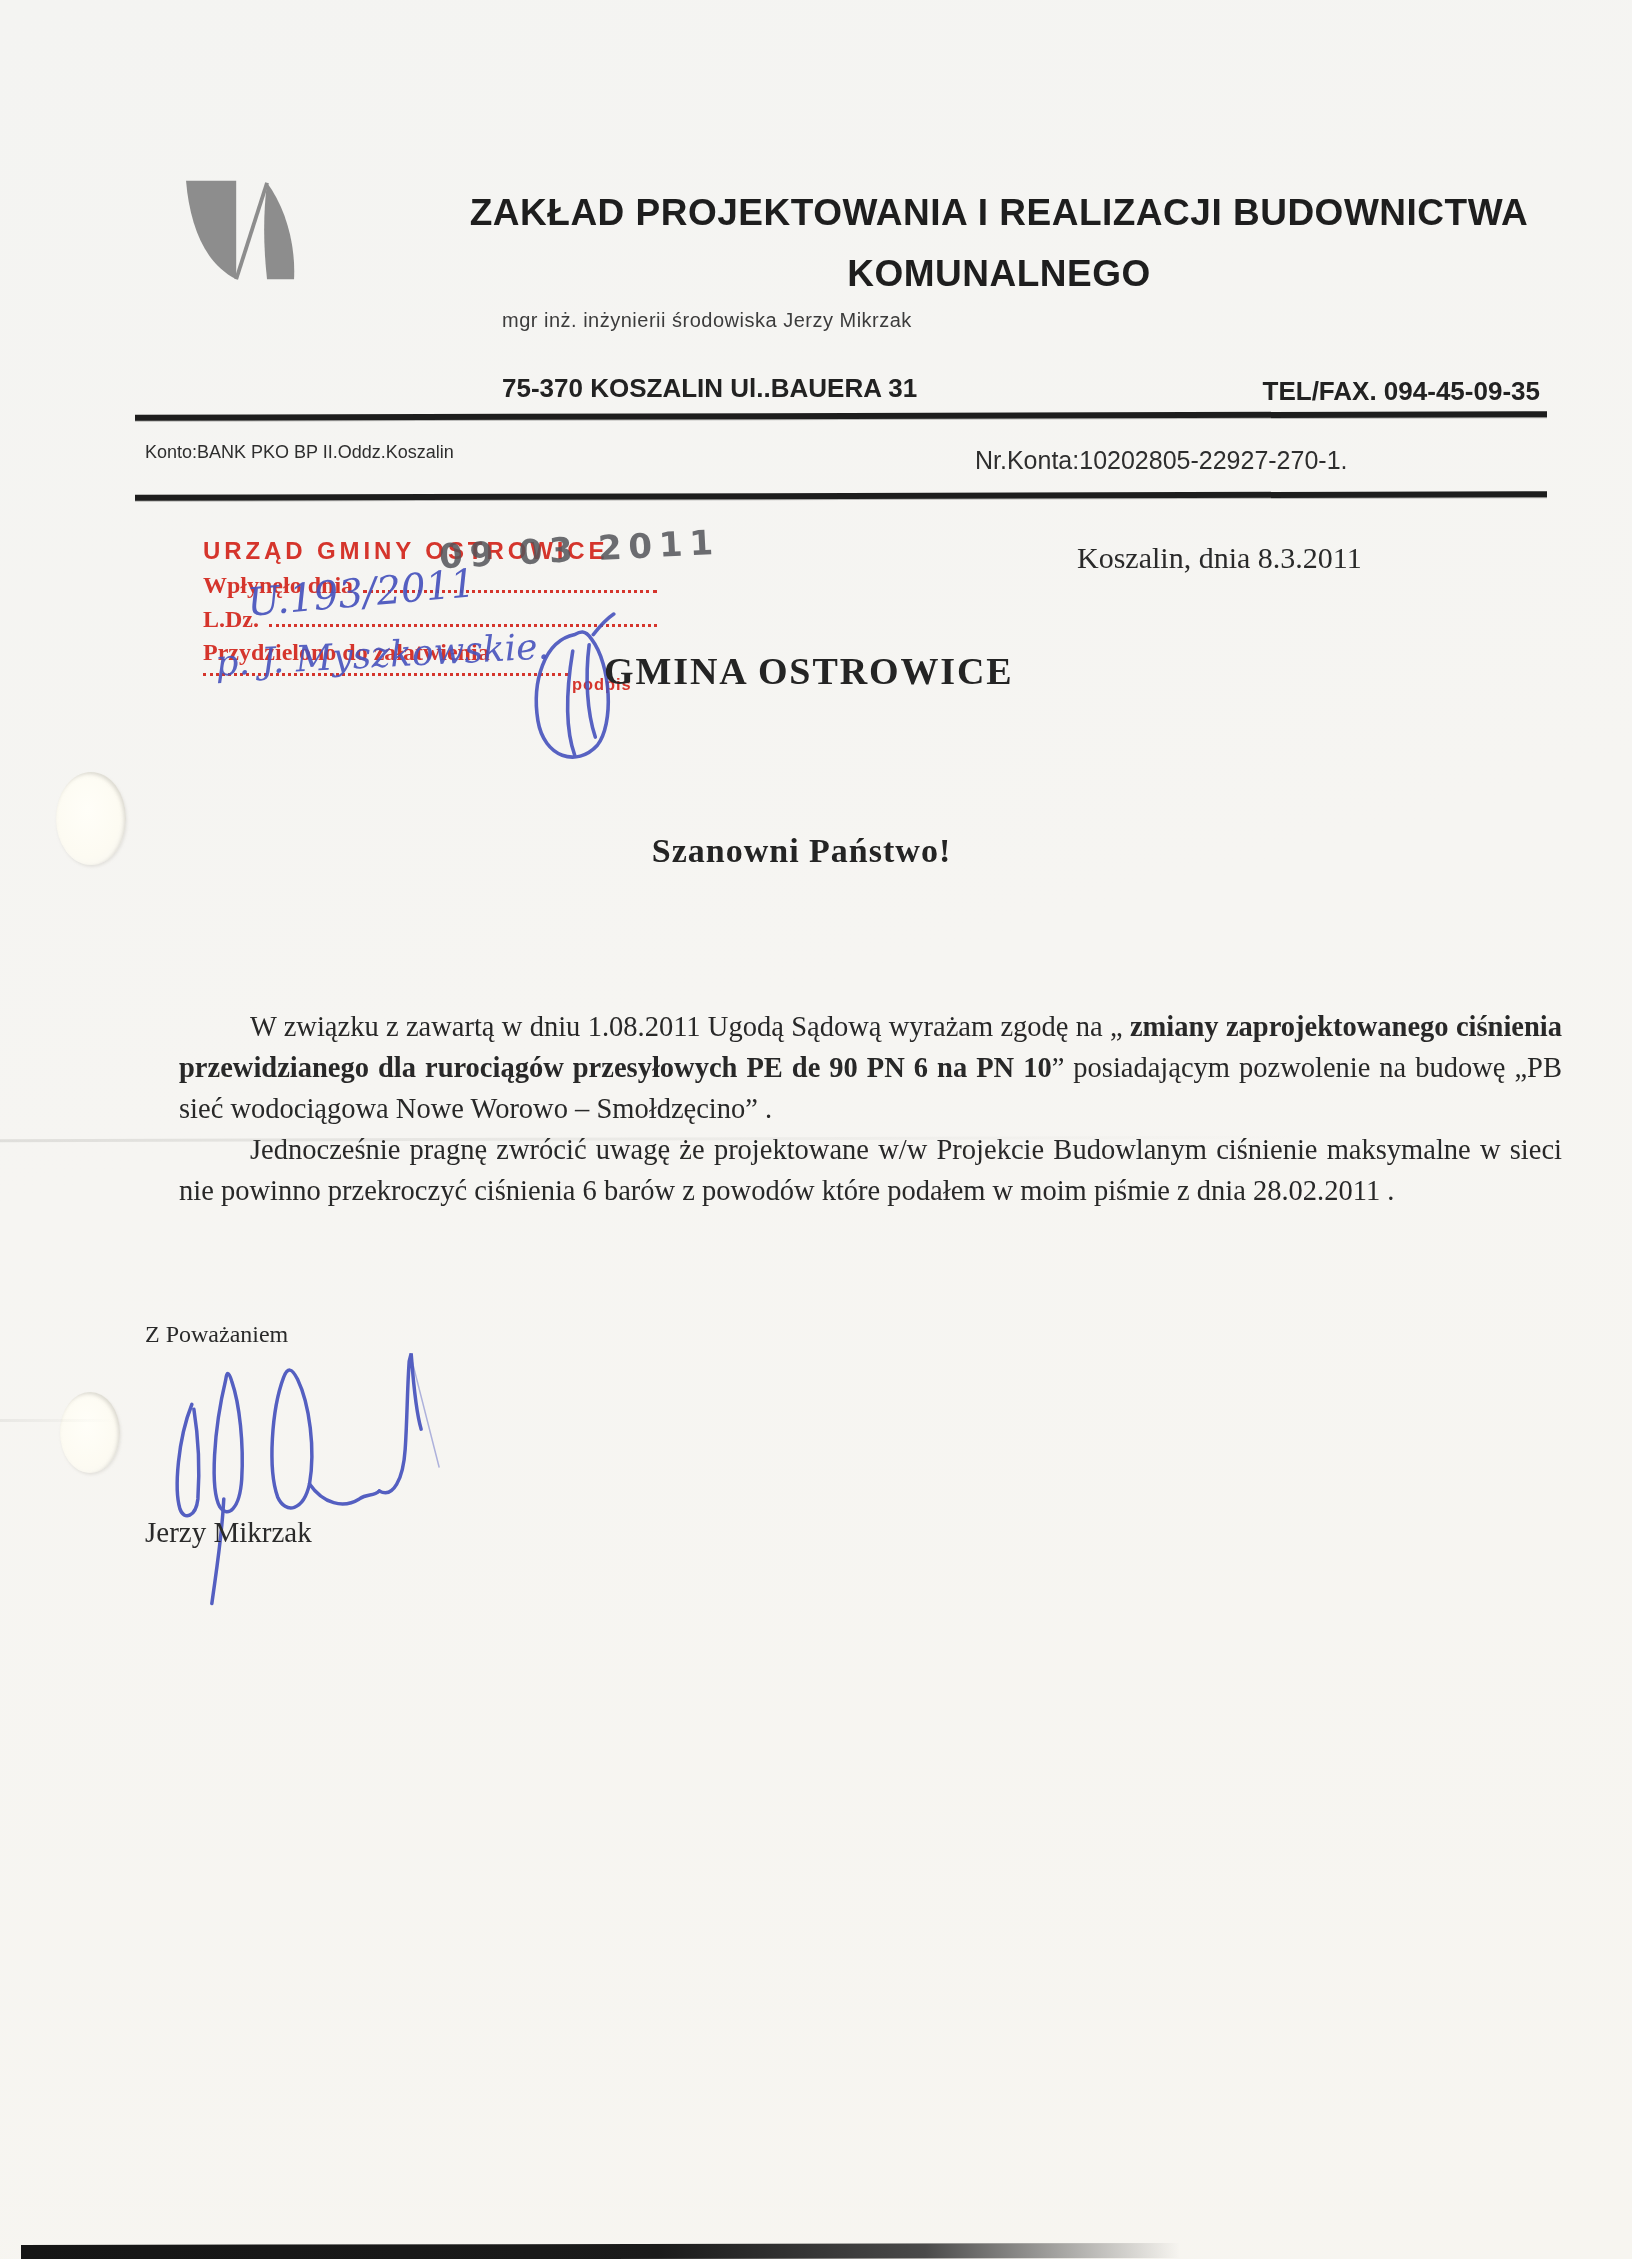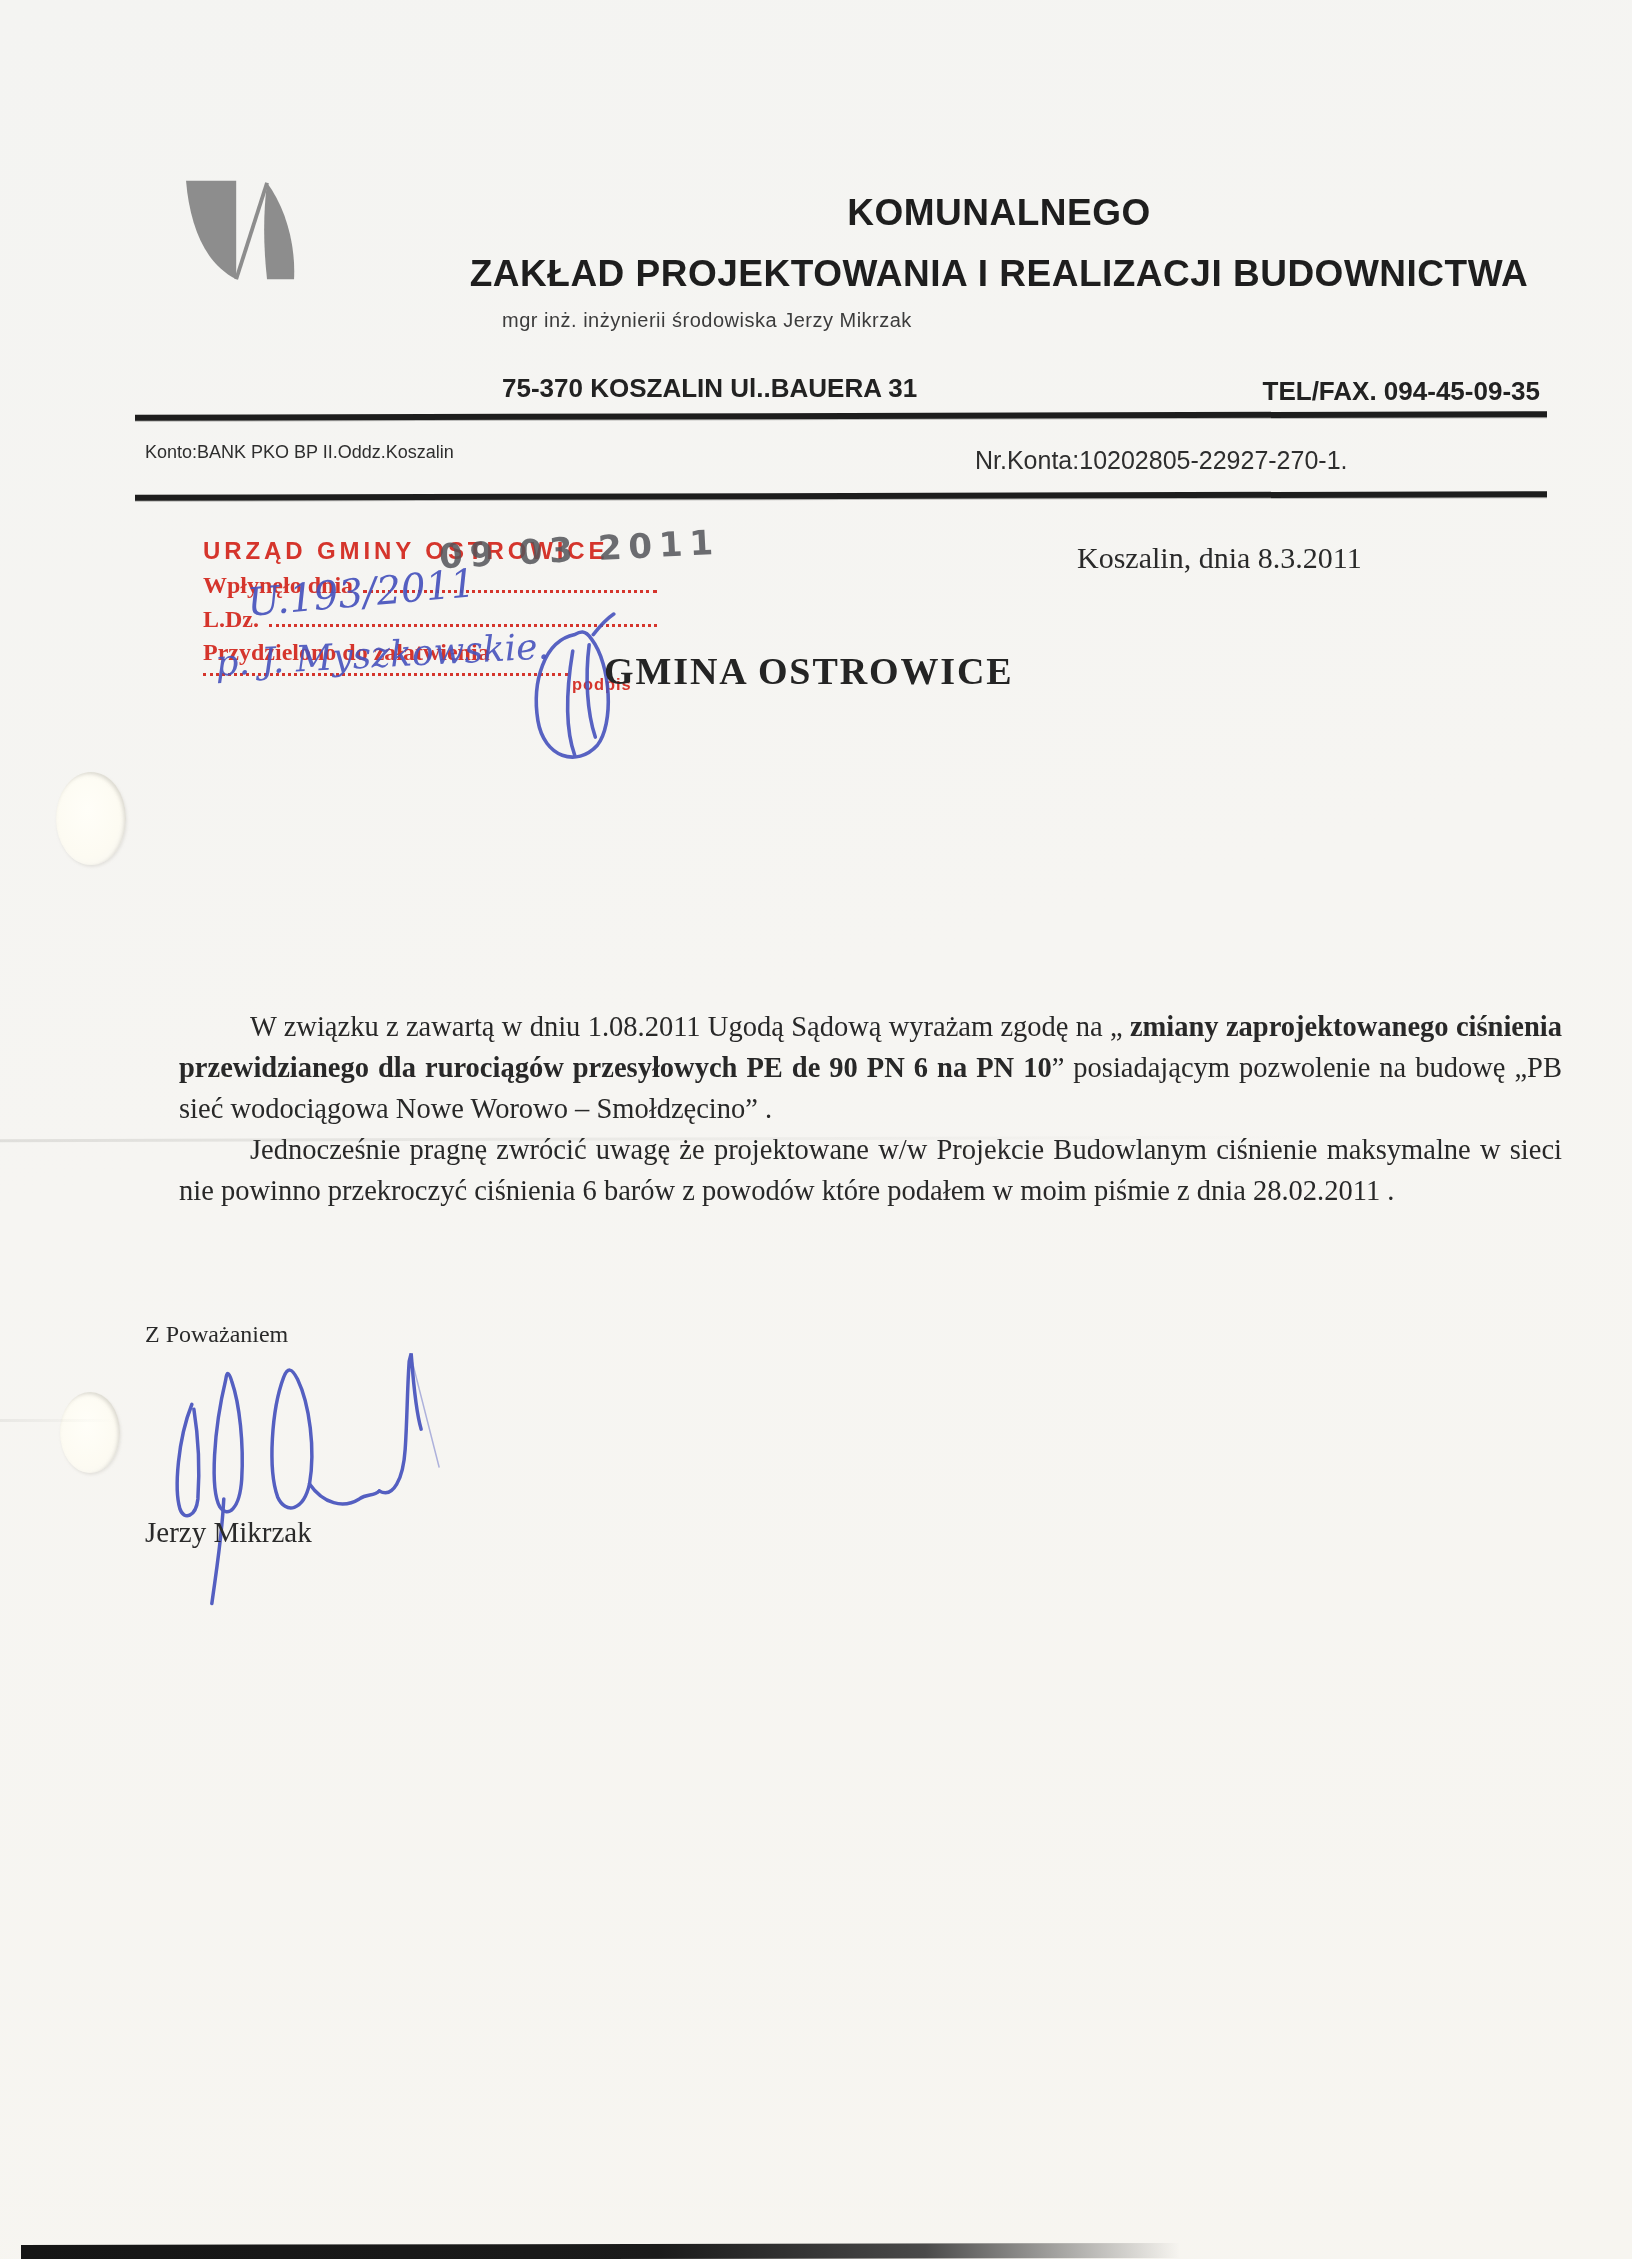--- a/index.html
+++ b/index.html
@@ -121,22 +121,22 @@
 
 <div id="page">
 
   <svg class="logo" viewBox="0 0 150 112" aria-hidden="true">
     <path d="M4,4 C8,52 24,90 56,106 L56,4 Z" fill="#8d8d8d"></path>
     <line x1="56" y1="106" x2="88" y2="6" stroke="#8d8d8d" stroke-width="4"></line>
     <path d="M88,6 C106,30 118,68 116,106 L88,106 C84,70 84,38 88,6 Z" fill="#8d8d8d"></path>
   </svg>
 
   <div class="company-title">
+    <div>ZAKŁAD PROJEKTOWANIA I REALIZACJI BUDOWNICTWA</div>
     <div>KOMUNALNEGO</div>
-    <div>ZAKŁAD PROJEKTOWANIA I REALIZACJI BUDOWNICTWA</div>
   </div>
   <div class="owner-line">mgr inż. inżynierii środowiska  Jerzy Mikrzak</div>
   <div class="address-line">75-370 KOSZALIN  Ul..BAUERA 31</div>
   <div class="telfax">TEL/FAX. 094-45-09-35</div>
 
   <div class="rule r1"></div>
   <div class="konto">Konto:BANK PKO BP II.Oddz.Koszalin</div>
   <div class="nr-konta">Nr.Konta:10202805-22927-270-1.</div>
   <div class="rule r2"></div>
 
@@ -165,20 +165,21 @@
         <path d="M52,22 C22,28 10,68 16,106 C22,142 54,152 74,130 C90,110 88,52 68,26 C62,17 57,19 52,22"></path>
         <path d="M50,38 C44,74 42,112 52,140"></path>
         <path d="M66,32 C62,64 64,98 72,122"></path>
         <path d="M70,22 C78,12 84,6 90,2"></path>
       </g>
     </svg>
   </div>
 
   <div class="place-date">Koszalin, dnia 8.3.2011</div>
   <div class="recipient">GMINA OSTROWICE</div>
+  <div class="salutation">Szanowni Państwo!</div>
 
   <div class="body-text">
     <p><span>W związku z zawartą w dniu 1.08.2011 Ugodą Sądową wyrażam zgodę na  „ </span><b>zmiany zaprojektowanego ciśnienia przewidzianego dla rurociągów przesyłowych PE de 90 PN 6 na PN 10</b><span>” posiadającym pozwolenie na budowę  „PB sieć wodociągowa Nowe Worowo – Smołdzęcino” .</span></p>
     <p>Jednocześnie pragnę zwrócić uwagę że projektowane w/w Projekcie Budowlanym ciśnienie maksymalne w sieci nie powinno przekroczyć ciśnienia  6 barów z powodów które podałem w moim piśmie z dnia 28.02.2011 .</p>
   </div>
 
   <div class="closing">Z Poważaniem</div>
 
   <svg class="main-signature" viewBox="0 0 300 260" aria-hidden="true">
     <g fill="none" stroke="#4753bd" stroke-width="3.5" stroke-linecap="round" opacity="0.92">

